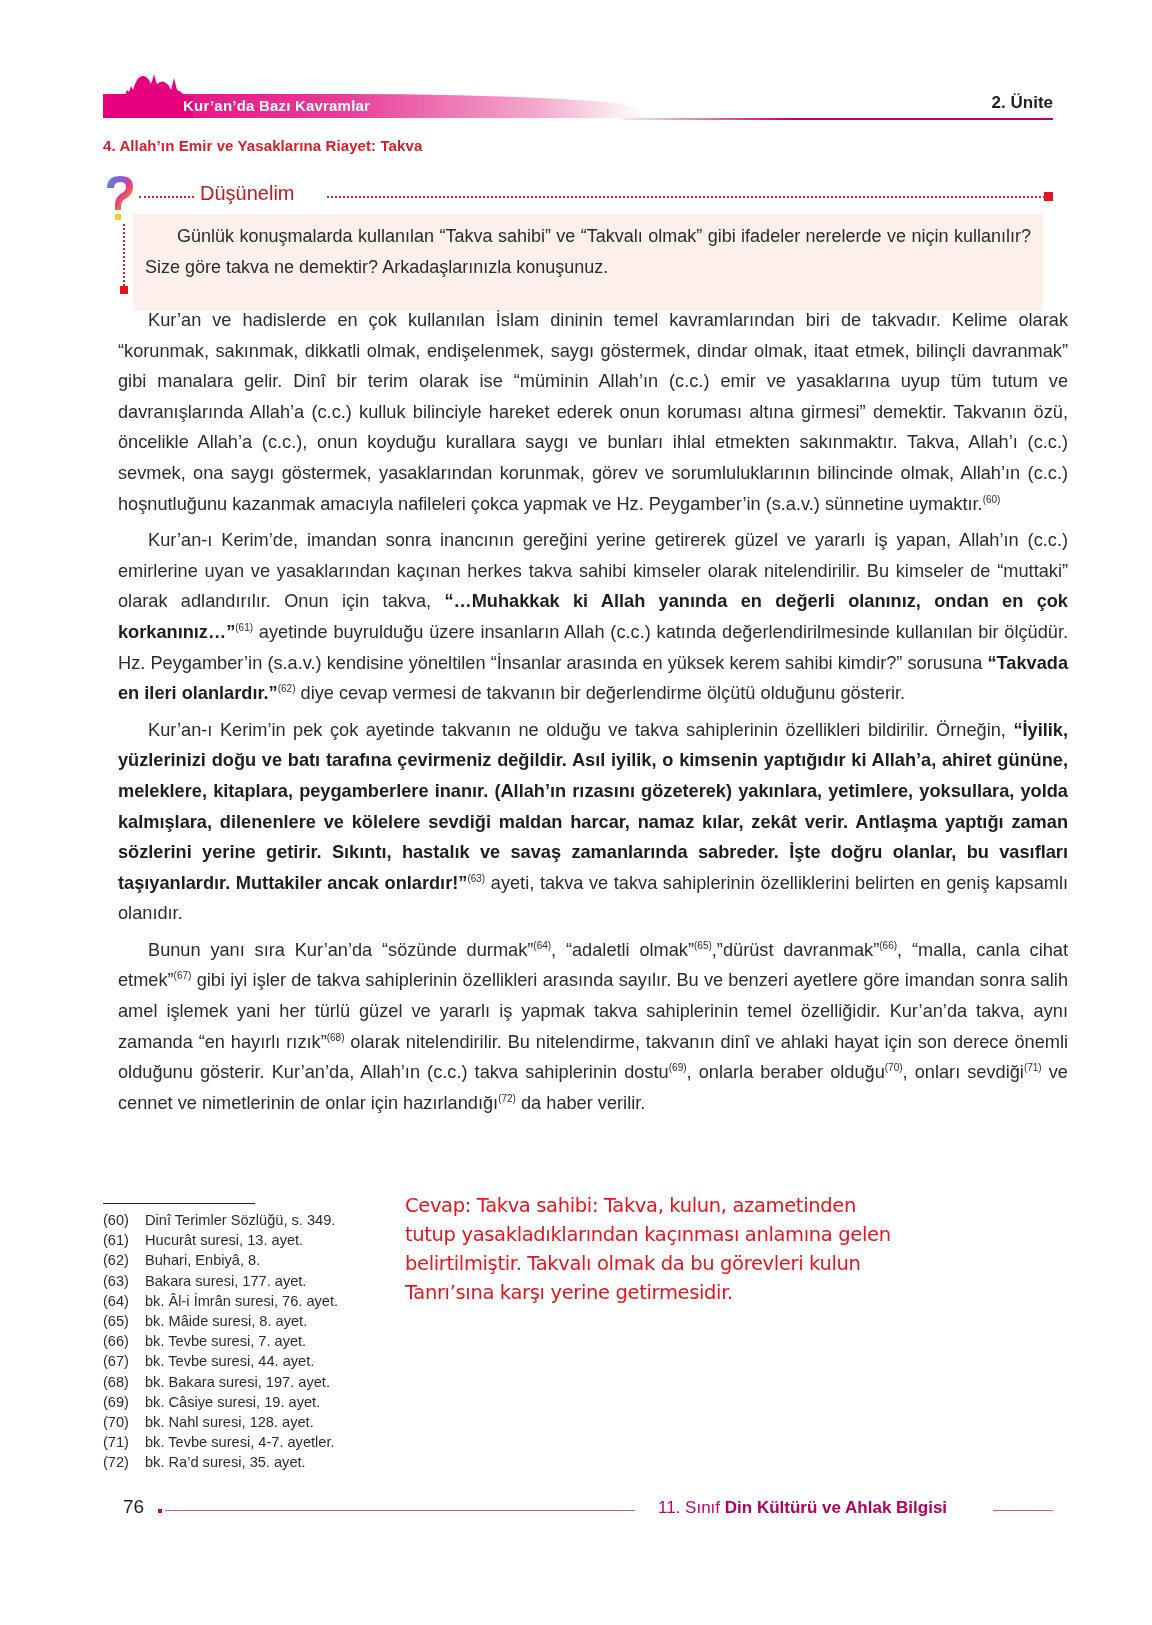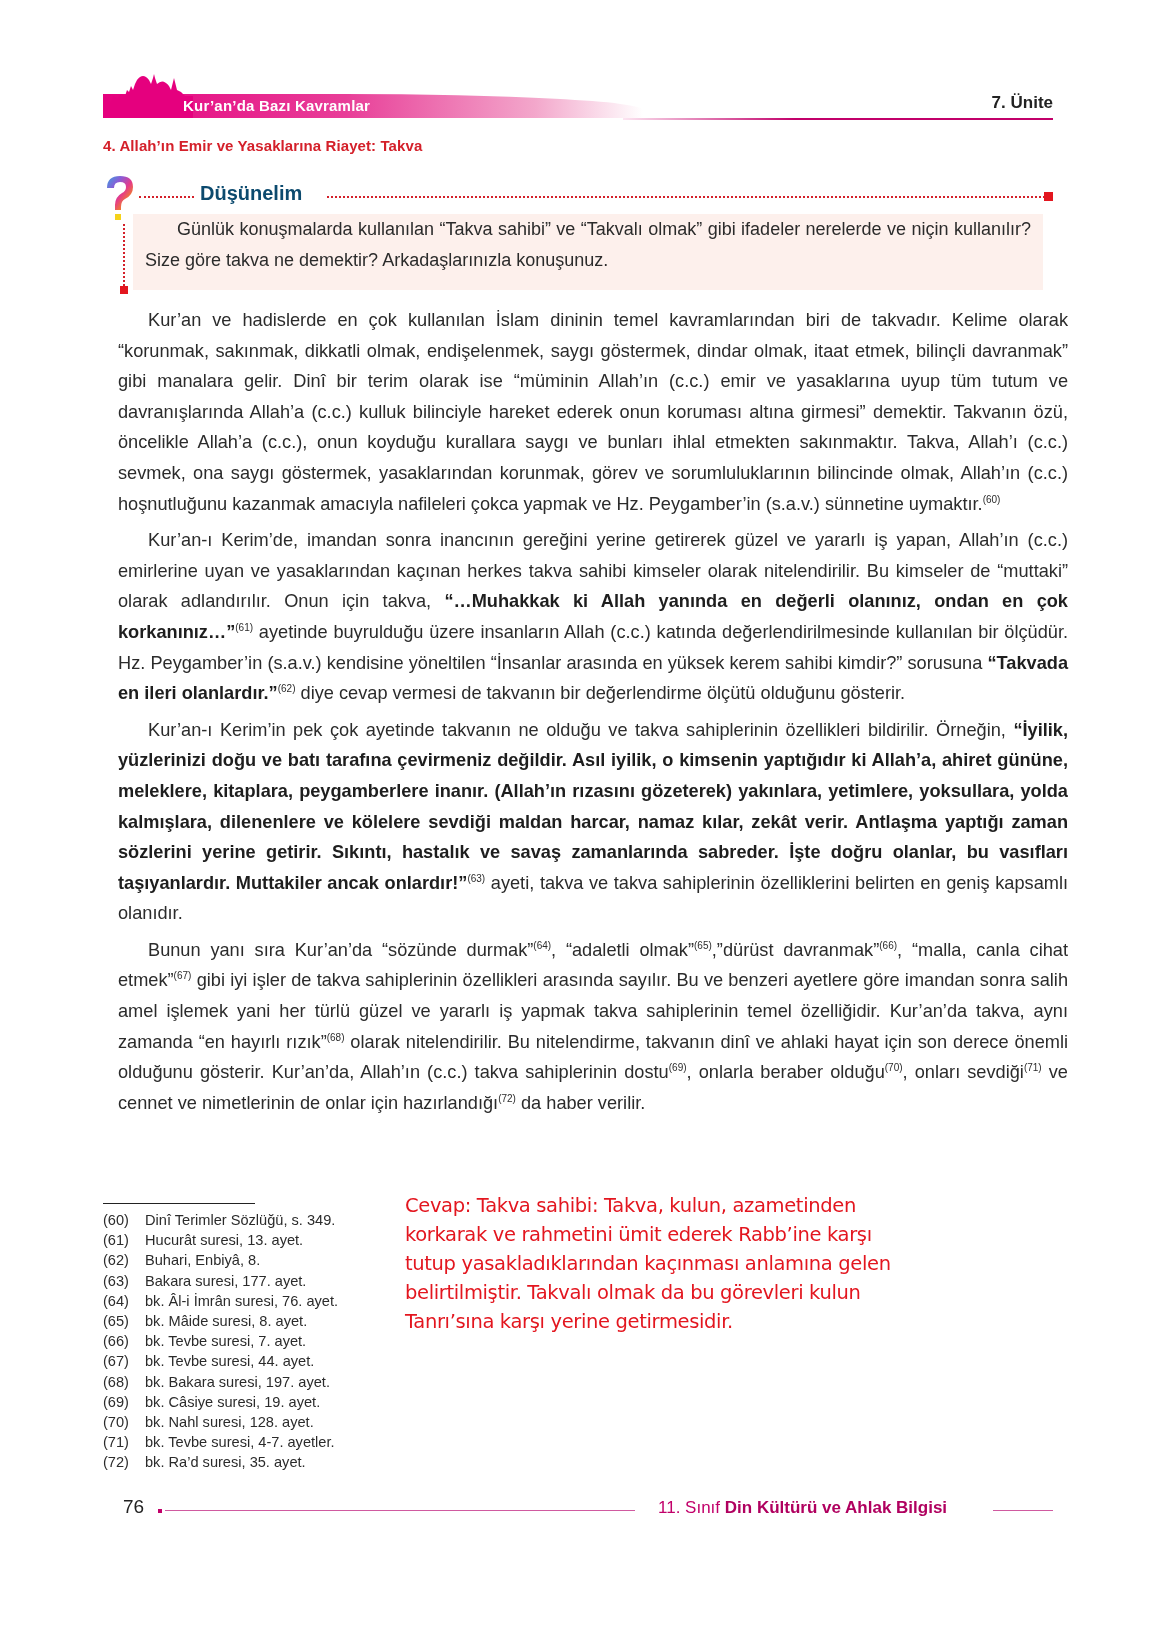--- a/index.html
+++ b/index.html
@@ -36,29 +36,29 @@
   .think { position: absolute; left: 103px; top: 172px; width: 950px; height: 130px; }
   .qmark { position: absolute; left: 0; top: 2px; width: 32px; height: 48px; }
   .think-vline {
     position: absolute; left: 20px; top: 52px; height: 62px; border-left: 2px dotted #d4202a;
   }
   .think-vsq { position: absolute; left: 17px; top: 114px; width: 8px; height: 8px; background: #e3161f; }
   .think-hline {
     position: absolute; left: 36px; top: 24px; width: 55px; border-top: 2px dotted #d4202a;
   }
   .think-title {
-    position: absolute; left: 97px; top: 10px; font-size: 20px; font-weight: bold; color: #0c4a6e;
+    position: absolute; left: 97px; top: 10px; font-size: 20px; font-weight: normal; color: #b91c1c;
   }
   .think-hline2 {
     position: absolute; left: 224px; right: 8px; top: 24px; border-top: 2px dotted #d4202a;
   }
   .think-sq { position: absolute; right: 0; top: 20px; width: 9px; height: 9px; background: #e3161f; }
   .think-body {
-    position: absolute; left: 30px; top: 42px; width: 910px; height: 76px; background: #fdf0ec;
-    padding: 0 12px 0 12px; font-size: 18px; line-height: 31px; color: #2b2b2b;
+    position: absolute; left: 30px; top: 42px; width: 910px; height: 97px; background: #fdf0ec;
+    padding: 7px 12px 0 12px; font-size: 18px; line-height: 31px; color: #2b2b2b;
     text-align: justify; text-indent: 32px;
   }
 
   
   .body { position: absolute; left: 118px; top: 305px; width: 950px; font-size: 18.2px; line-height: 30.6px; color: #2b2b2b; }
   .para { text-indent: 30px; text-align: justify; margin-bottom: 6px; }
   .para b { font-weight: bold; color: #1e1e1e; }
   sup { font-size: 10px; vertical-align: super; line-height: 0; }
 
   
@@ -84,21 +84,21 @@
 </style>
 </head>
 <body>
 
 <div class="header">
   <div class="header-band"></div>
   <svg class="skyline" viewBox="0 0 90 46">
     <path fill="#e5007e" d="M0 30 L4 28 L8 30 L10 24 L14 26 L18 22 L22 24 L24 18 L26 20 L28 14 L30 18 L32 12 L34 8 Q40 0 46 8 L48 12 L50 6 L51 2 L52 6 L54 12 Q60 6 66 14 L68 18 L70 10 L71 6 L72 10 L74 18 L78 20 L82 24 L90 24 L90 46 L0 46 Z"></path>
   </svg>
   <span class="header-title">Kur’an’da Bazı Kavramlar</span>
-  <span class="unit-label">7. Ünite</span>
+  <span class="unit-label">2. Ünite</span>
   <div class="unit-line"></div>
 </div>
 
 <h1 class="section-title">4. Allah’ın Emir ve Yasaklarına Riayet: Takva</h1>
 
 <div class="think">
   <svg class="qmark" viewBox="0 0 32 48">
     <defs>
       <linearGradient id="qg" x1="0" y1="0" x2="1" y2="1">
         <stop offset="0" stop-color="#3aa0e0"></stop>
@@ -178,21 +178,20 @@
       <span>bk. Tevbe suresi, 4-7. ayetler.</span>
     </div>
   <div class="fn">
       <span class="fn-num">(72)</span>
       <span>bk. Ra’d suresi, 35. ayet.</span>
     </div>
 </div>
 
 <div class="answer">
   <div>Cevap: Takva sahibi: Takva, kulun, azametinden</div>
-  <div>korkarak ve rahmetini ümit ederek Rabb’ine karşı</div>
   <div>tutup yasakladıklarından kaçınması anlamına gelen</div>
   <div>belirtilmiştir. Takvalı olmak da bu görevleri kulun</div>
   <div>Tanrı’sına karşı yerine getirmesidir.</div>
 </div>
 
 <div class="footer">
   <span class="page-num">76</span>
   <div class="footer-dot"></div>
   <div class="footer-line1"></div>
   <span class="footer-text"><span>11. Sınıf</span> <b>Din Kültürü ve Ahlak Bilgisi</b></span>

